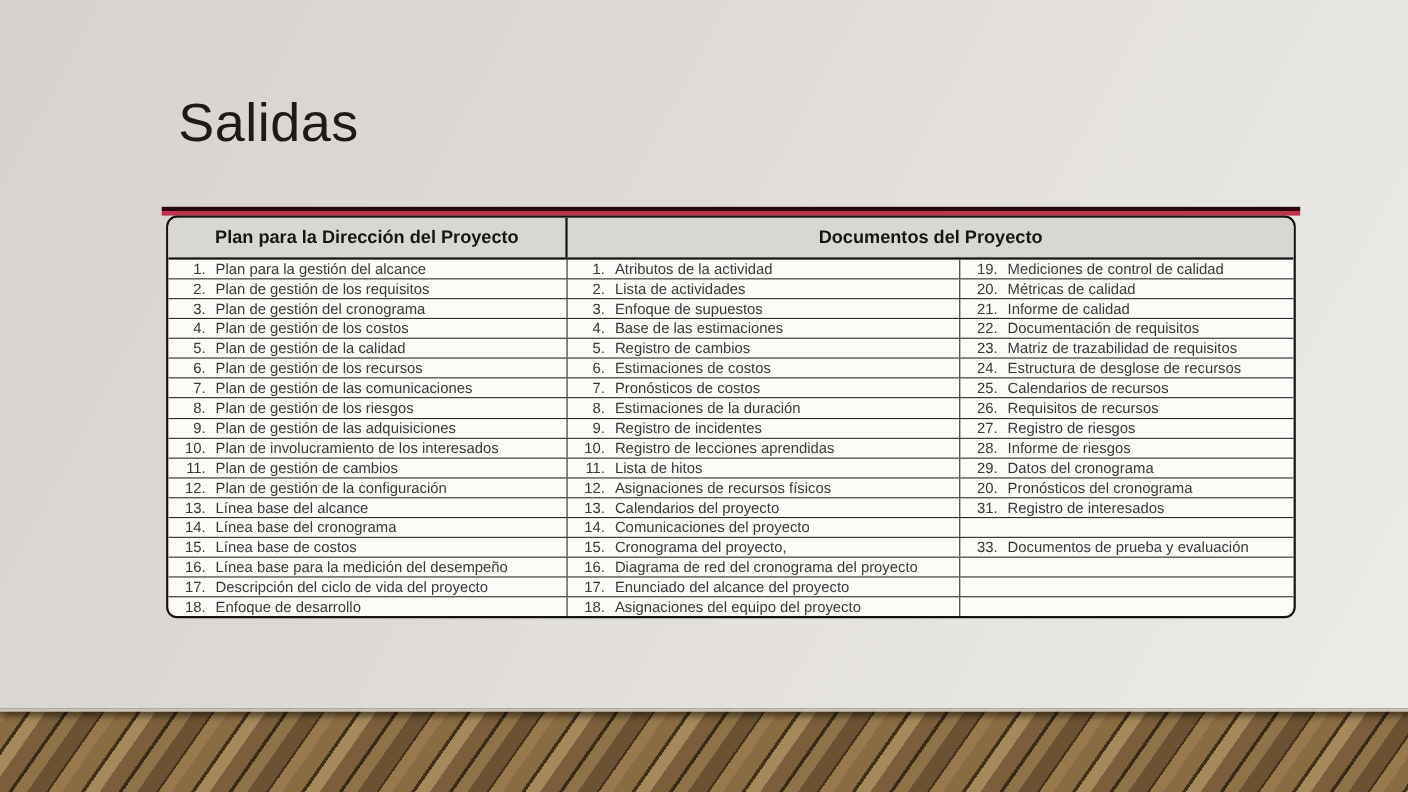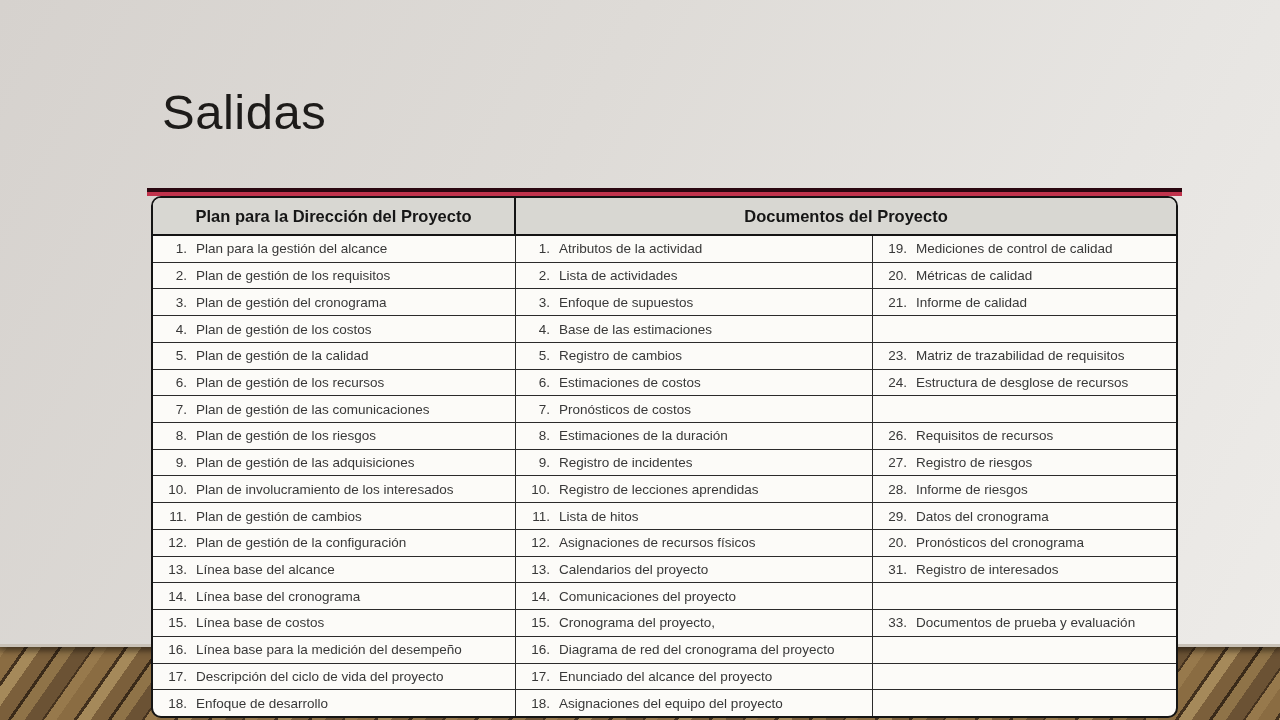--- a/index.html
+++ b/index.html
@@ -36,21 +36,21 @@
     z-index:2;
   }
   
   .accent-bar{
     position:absolute;left:147px;top:188px;width:1035px;height:8px;
     background:linear-gradient(#2a0710 0 48%, #c0334c 48% 100%);
     z-index:2;
   }
   
   .outputs-table{
-    position:absolute;left:151px;top:196px;width:1027px;height:522px;
+    position:absolute;left:151px;top:196px;width:1027px;height:366px;
     box-sizing:border-box;
     background:#fcfbf8;
     border:2.5px solid #141414;
     border-radius:10px;
     overflow:hidden;
     z-index:3;
     display:flex;flex-direction:column;
   }
   .t-header{
     display:grid;grid-template-columns:363px 1fr;
@@ -143,20 +143,24 @@
       </div>
       <div class="t-row">
         <div class="t-cell c0">
           <span class="num">4.</span>
           <span class="lbl">Plan de gestión de los costos</span>
         </div>
         <div class="t-cell c1">
           <span class="num">4.</span>
           <span class="lbl">Base de las estimaciones</span>
         </div>
+        <div class="t-cell c2">
+          <span class="num">22.</span>
+          <span class="lbl">Documentación de requisitos</span>
+        </div>
       </div>
       <div class="t-row">
         <div class="t-cell c0">
           <span class="num">5.</span>
           <span class="lbl">Plan de gestión de la calidad</span>
         </div>
         <div class="t-cell c1">
           <span class="num">5.</span>
           <span class="lbl">Registro de cambios</span>
         </div>
@@ -181,20 +185,24 @@
       </div>
       <div class="t-row">
         <div class="t-cell c0">
           <span class="num">7.</span>
           <span class="lbl">Plan de gestión de las comunicaciones</span>
         </div>
         <div class="t-cell c1">
           <span class="num">7.</span>
           <span class="lbl">Pronósticos de costos</span>
         </div>
+        <div class="t-cell c2">
+          <span class="num">25.</span>
+          <span class="lbl">Calendarios de recursos</span>
+        </div>
       </div>
       <div class="t-row">
         <div class="t-cell c0">
           <span class="num">8.</span>
           <span class="lbl">Plan de gestión de los riesgos</span>
         </div>
         <div class="t-cell c1">
           <span class="num">8.</span>
           <span class="lbl">Estimaciones de la duración</span>
         </div>

